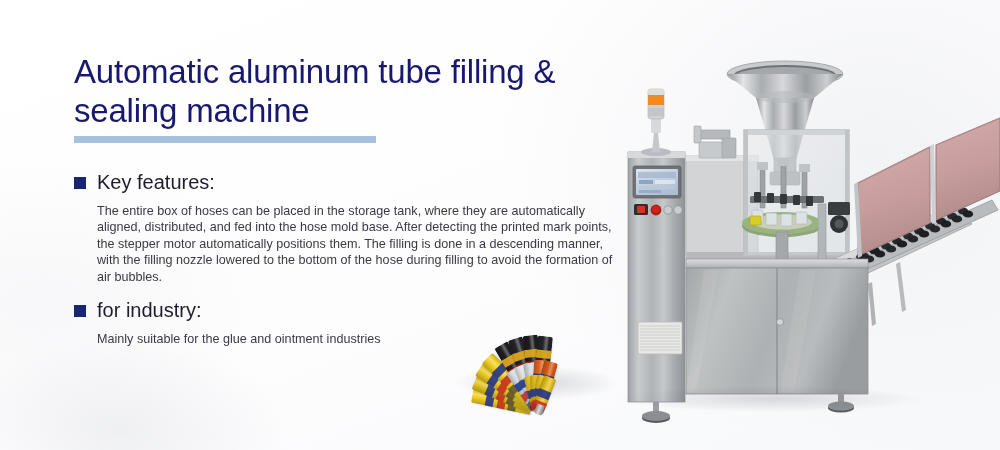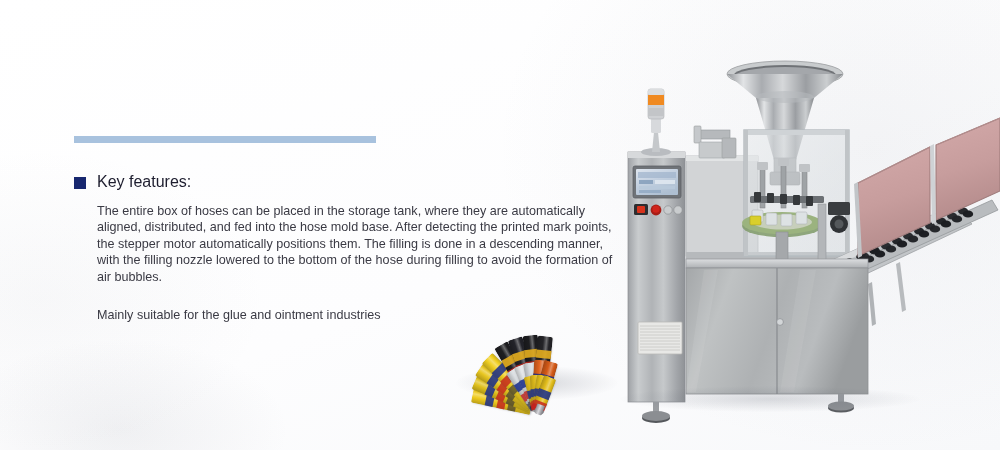--- a/index.html
+++ b/index.html
@@ -61,21 +61,21 @@
     gap: 11px;
   }
   .bullet-square {
     width: 12px;
     height: 12px;
     background: #17276f;
     flex: 0 0 auto;
     margin-top: 2px;
   }
   .sec-head-label {
-    font-size: 16px;
+    font-size: 20px;
     line-height: 24px;
     color: #1d1d2e;
     font-weight: 400;
     text-align: right;
   }
   .sec-body {
     margin-top: 9px;
     margin-left: 23px;
     font-size: 12.6px;
     line-height: 16.4px;
@@ -147,31 +147,37 @@
     height: 26px;
     background: radial-gradient(ellipse at center, rgba(80,86,100,0.20) 0%, rgba(80,86,100,0) 72%);
     border-radius: 50%;
   }
 </style>
 </head>
 <body>
 
 <div id="slide">
 
+  <div class="headline">Automatic aluminum tube filling &amp;
+sealing machine</div>
   <div class="title-rule"></div>
 
   <div class="section features">
     <div class="sec-head">
       <span class="bullet-square"></span>
       <span class="sec-head-label">Key features:</span>
     </div>
     <div class="sec-body">The entire box of hoses can be placed in the storage tank, where they are automatically aligned, distributed, and fed into the hose mold base. After detecting the printed mark points, the stepper motor automatically positions them. The filling is done in a descending manner, with the filling nozzle lowered to the bottom of the hose during filling to avoid the formation of air bubbles.</div>
   </div>
 
   <div class="section industry">
+    <div class="sec-head">
+      <span class="bullet-square"></span>
+      <span class="sec-head-label">for industry:</span>
+    </div>
     <div class="sec-body">Mainly suitable for the glue and ointment industries</div>
   </div>
 
   <div id="tube-fan">
     <div class="fan-shadow"></div>
   <div class="tube" style="height: 60px; width: 15px; transform: translateX(-50%) rotate(-78deg) translateY(-7px); background: linear-gradient(90deg, rgba(0, 0, 0, 0.22), rgb(239, 203, 31) 38%, rgba(255, 255, 255, 0.333) 60%, rgb(239, 203, 31) 78%, rgba(0, 0, 0, 0.18)) rgb(239, 203, 31);">
         <div class="band b1" style="background: rgba(25, 45, 140, 0.85);"></div>
         <div class="band b2" style="background: rgba(195, 35, 30, 0.82);"></div>
         <div class="band b3" style="background: rgba(40, 40, 55, 0.6);"></div>
         <div class="cap"></div>

